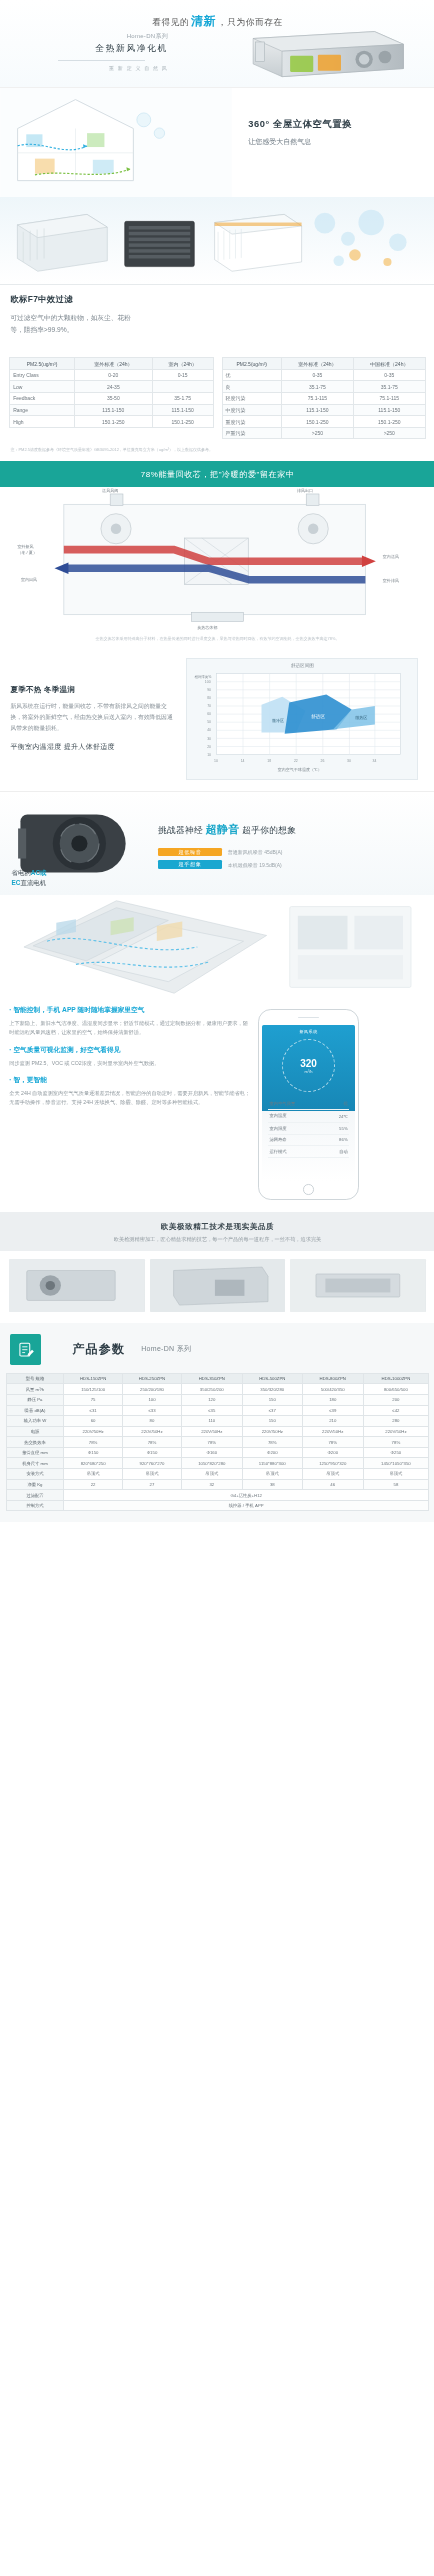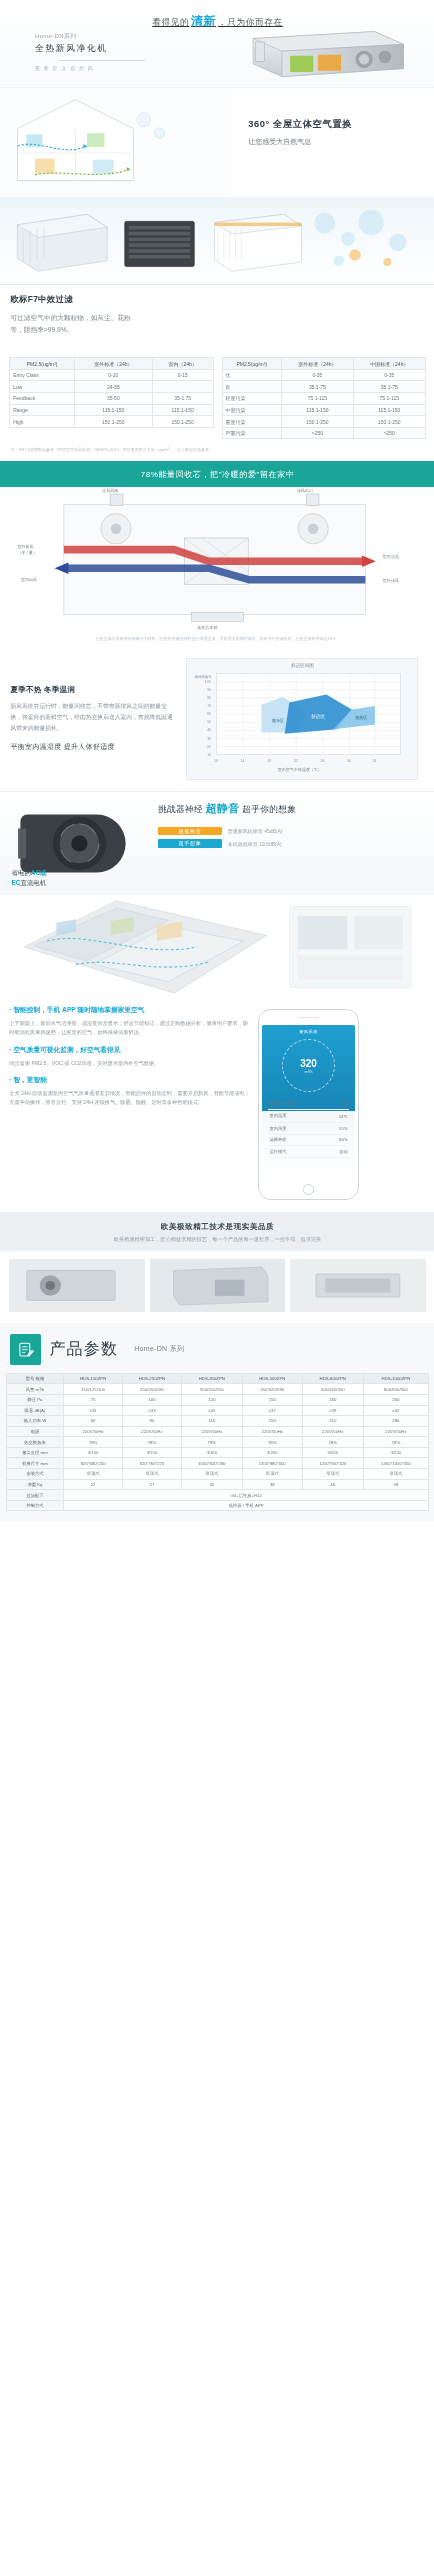--- a/index.html
+++ b/index.html
@@ -11,34 +11,33 @@
     -webkit-font-smoothing: antialiased;
   }
   .page { width: 435px; position: relative; overflow: hidden; }
 
   
   .hero {
     position: relative;
     height: 87px;
     background: linear-gradient(180deg,#ffffff 0%,#f7fbfd 100%);
     padding: 12.8px 0 0 0;
-    text-decoration: underline;
   }
   .hero-title {
     text-align: center;
     font-size: 8.7px;
     color: #555;
     letter-spacing: 0.6px;
   }
   .hero-title .hl { color: #17a7d6; font-size: 12px; font-weight: bold; padding: 0 1.7px; }
   .hero-left {
     position: absolute;
     left: 35px; top: 32px;
     width: 133px;
-    text-align: left;
+    text-align: right;
   }
   .hero-left .l1 { font-size: 6px; color: #9aa4ab; letter-spacing: 0.3px; }
   .hero-left .l2 { font-size: 8.7px; color: #2b3a42; letter-spacing: 1.7px; margin-top: 2.3px; }
   .hero-left .rule {
     width: 87px; height: 0.6px; background: #d6dee3; margin: 5.2px auto 4px;
   }
   .hero-left .l3 { font-size: 5px; color: #aab4ba; letter-spacing: 1.2px; }
   .hero-unit {
     position: absolute; right: 20px; top: 21px;
     width: 185px; height: 61px;
@@ -147,21 +146,21 @@
   }
   .chart-title { font-size: 4.6px; color: #7c868d; text-align: center; margin-bottom: 1.2px; }
 
   
   .fan-sec {
     position: relative; height: 104px;
     background: linear-gradient(180deg,#ffffff 0%,#f4f8fa 100%);
     border-top: 0.6px solid #eee;
   }
   .fan-img { position: absolute; left: 10.4px; top: 10.4px; width: 133px; height: 81px; }
-  .fan-right { position: absolute; left: 158px; top: 9px; width: 264px; }
+  .fan-right { position: absolute; left: 158px; top: 30px; width: 264px; }
   .fan-right .headline { font-size: 8.7px; color: #2f3e47; letter-spacing: 0.3px; }
   .fan-right .headline .hl { color: #16a5c9; font-size: 11px; font-weight: bold; }
   .fan-bars { margin-top: 10.4px; }
   .fan-bar-row { display: flex; align-items: center; margin-bottom: 4px; }
   .fan-bar {
     height: 8.7px; border-radius: 1.2px; color: #fff; font-size: 5.2px;
     display: flex; align-items: center; justify-content: center; letter-spacing: 0.6px;
   }
   .fan-bar.a { background: #f5a623; width: 64px; }
   .fan-bar.b { background: #1aa7d0; width: 64px; }
@@ -237,21 +236,21 @@
 
   
   .params-head {
     display: flex; align-items: center; gap: 8px;
     padding: 10.4px 10.4px 8px; background: #f6f8f9;
   }
   .params-badge {
     width: 31px; height: 31px; background: #19a598; border-radius: 1.7px;
     display: flex; align-items: center; justify-content: center;
   }
-  .params-title { font-size: 16px; color: #2f3e47; font-weight: normal; letter-spacing: 1.2px; }
+  .params-title { font-size: 12px; color: #2f3e47; font-weight: bold; letter-spacing: 1.2px; margin-left: 23px; }
   .params-sub { font-size: 7px; color: #7b858c; margin-left: 8px; letter-spacing: 0.3px; }
 
   
   .spec { padding: 0 5.8px 10.4px; background: #f6f8f9; }
   .spec table {
     width: 100%; border-collapse: collapse; font-size: 4.3px; color: #6a737a;
     background: #fff;
   }
   .spec th, .spec td {
     border: 0.6px solid #e0e5e8; padding: 2.3px 1.2px; text-align: center;

